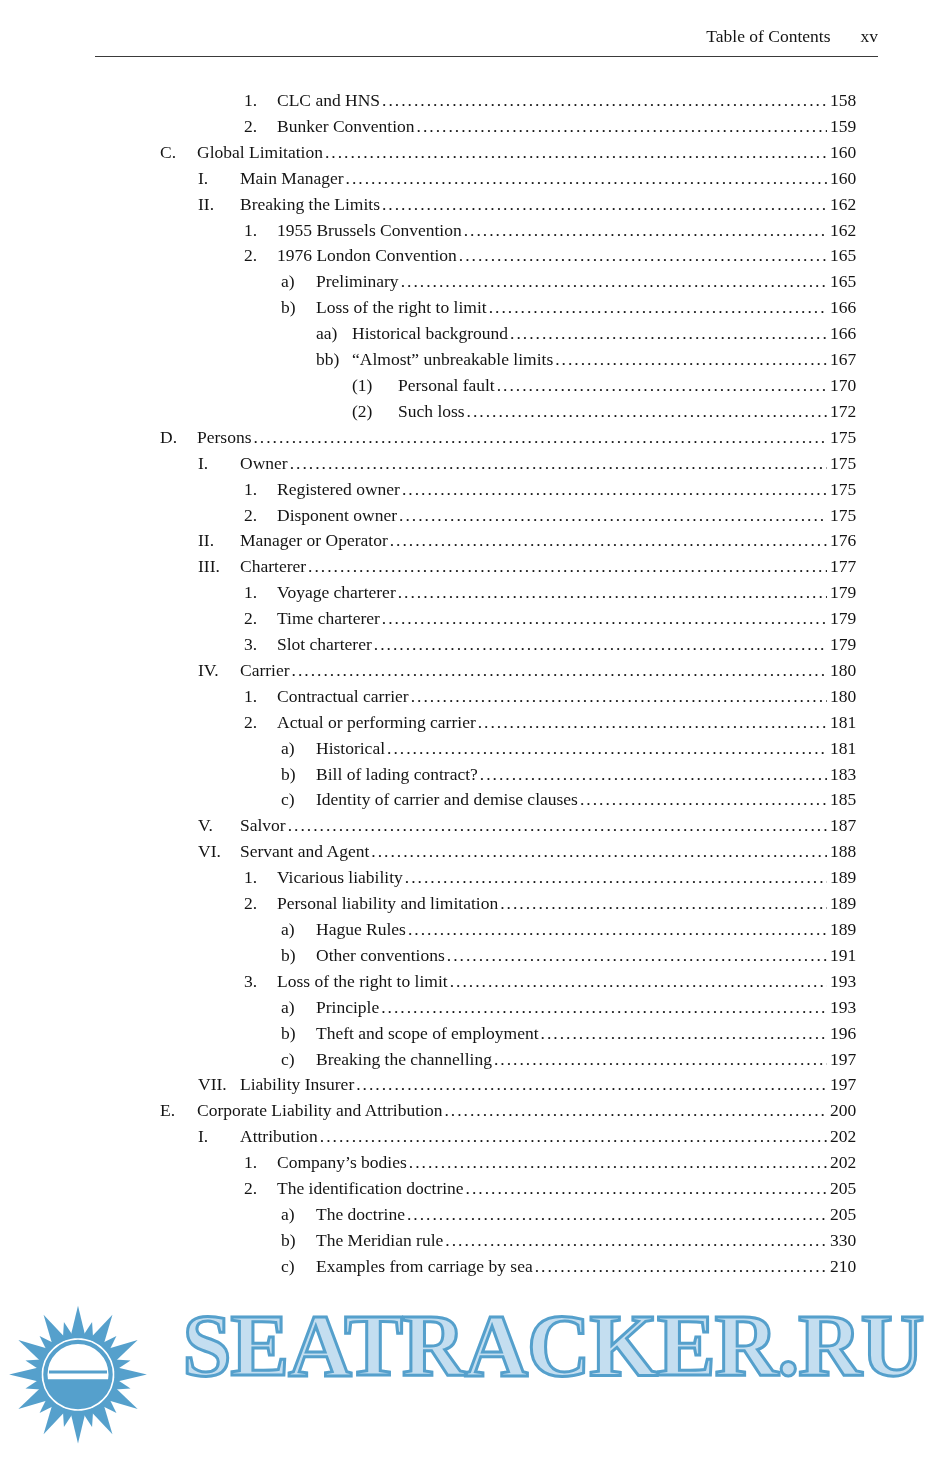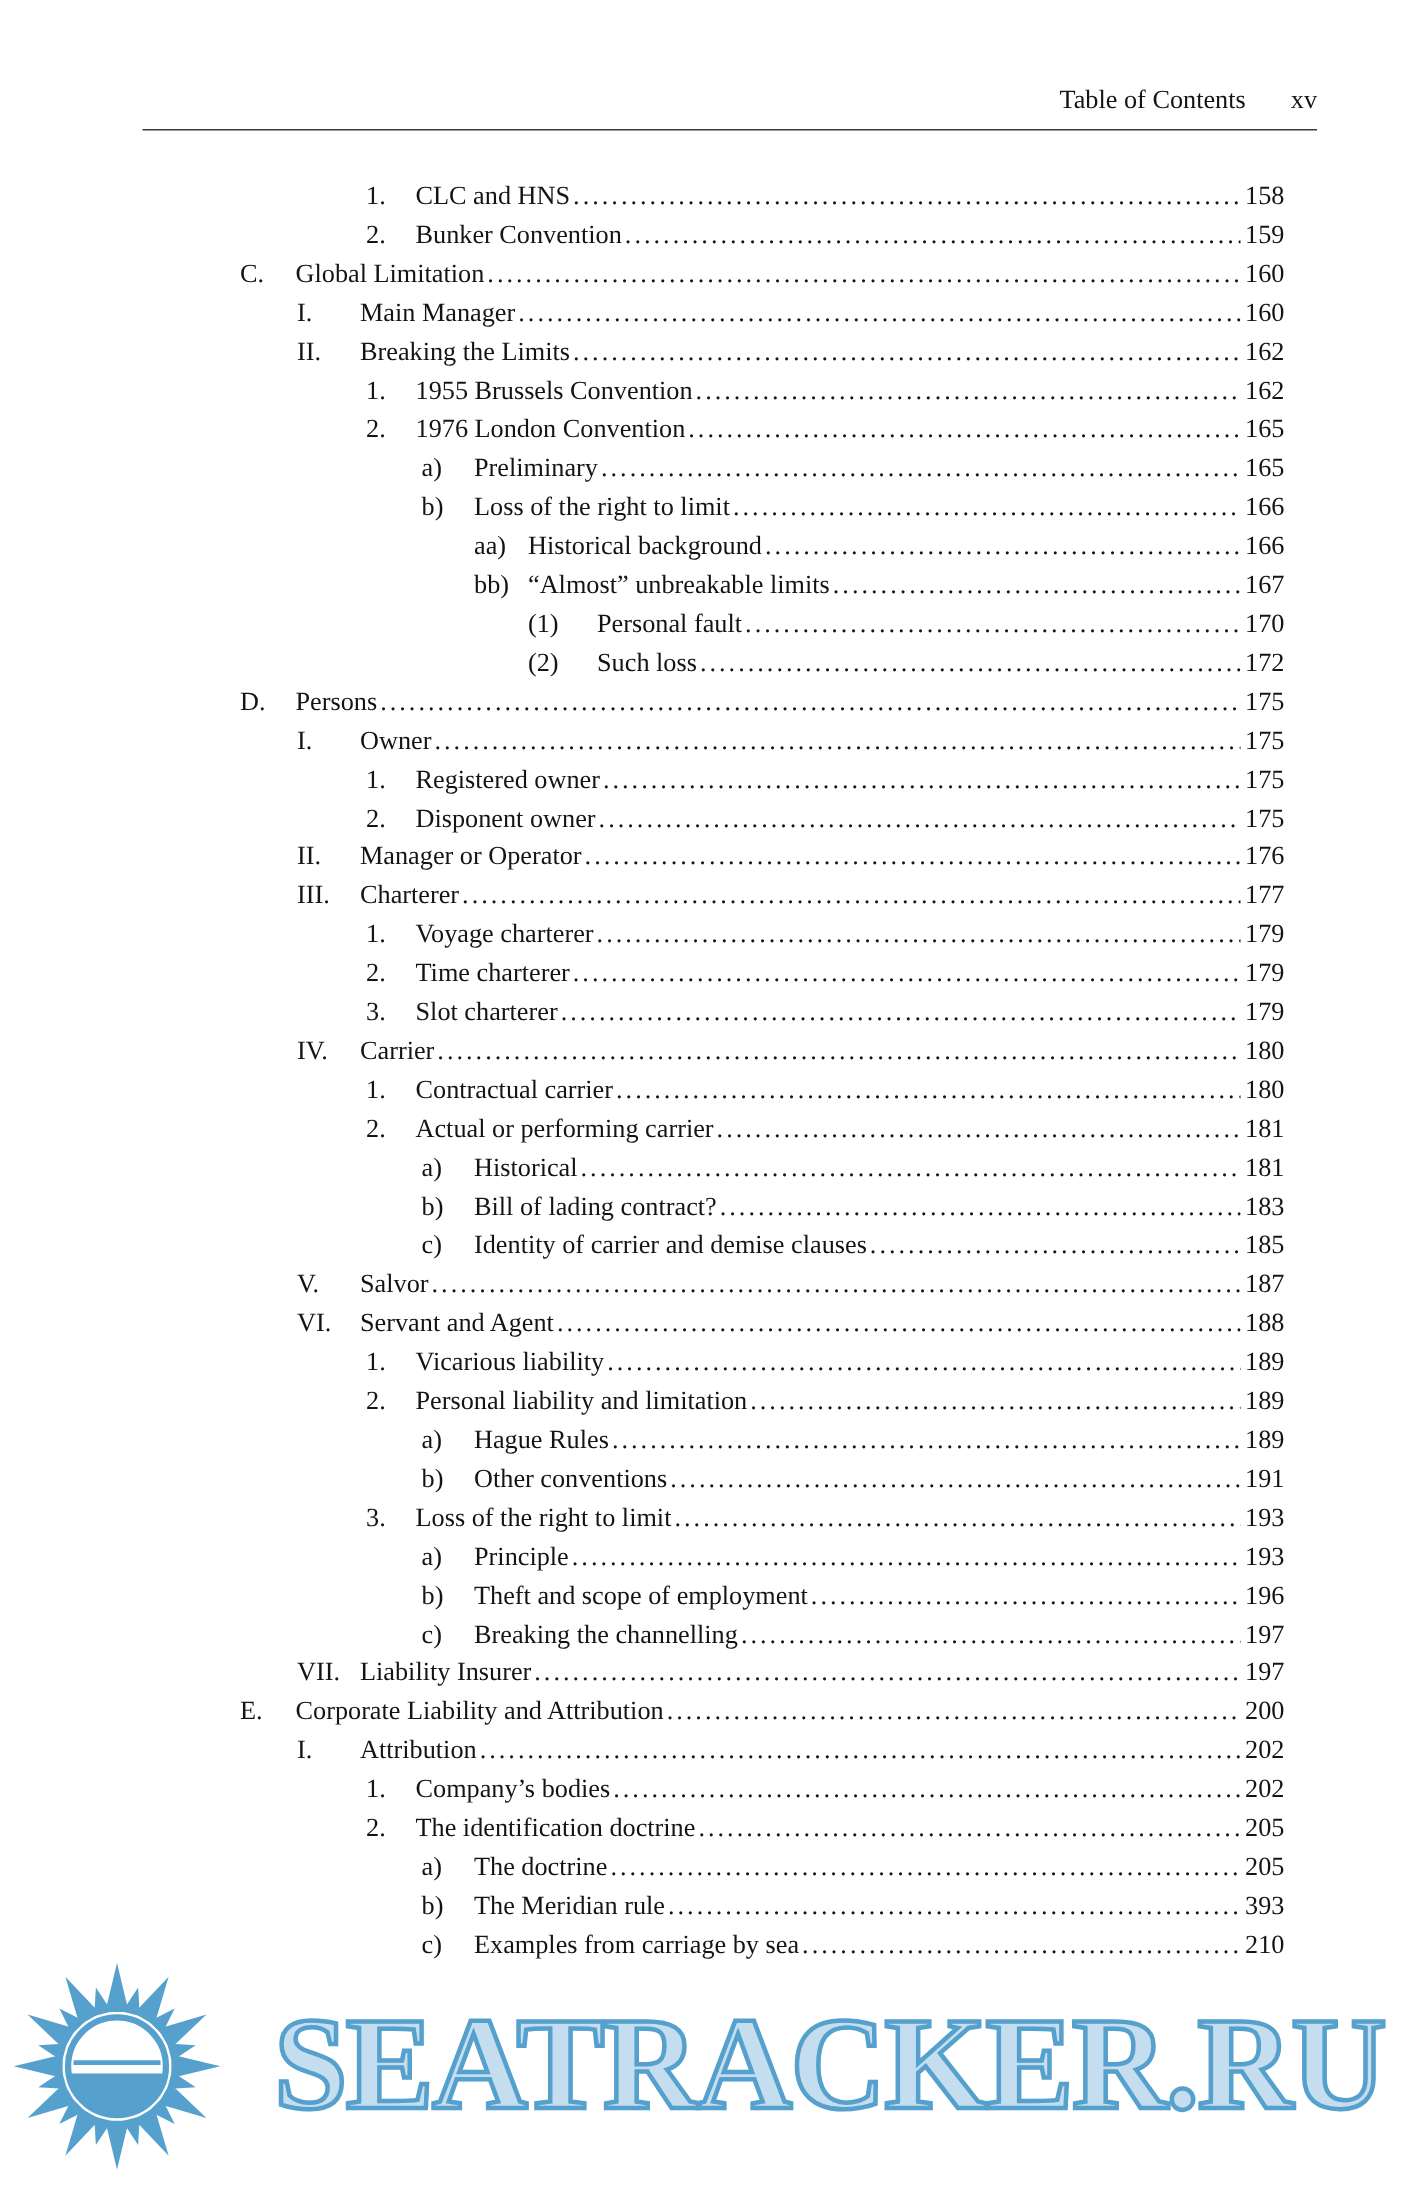--- a/index.html
+++ b/index.html
@@ -5,21 +5,21 @@
   * { margin: 0; padding: 0; box-sizing: border-box; }
   html, body { width: 950px; height: 1458px; }
   body {
     background: #ffffff;
     font-family: "Liberation Serif", serif;
     color: #141414;
     position: relative;
     overflow: hidden;
   }
   .page-header {
-    margin: 56px 72px 0 95px;
+    margin: 26px 72px 0 95px;
     border-bottom: 1.5px solid #3a3a3a;
     padding-bottom: 9px;
     display: flex;
     justify-content: flex-end;
     align-items: baseline;
     gap: 30px;
     font-size: 17.5px;
   }
   .toc {
     margin: 31px 88px 0 95px;
@@ -40,21 +40,21 @@
   .lvl1 { padding-left: 103px; } .lvl1 .marker { width: 42px; }
   .lvl2 { padding-left: 149px; } .lvl2 .marker { width: 33px; }
   .lvl3 { padding-left: 186px; } .lvl3 .marker { width: 35px; }
   .lvl4 { padding-left: 221px; } .lvl4 .marker { width: 36px; }
   .lvl5 { padding-left: 257px; } .lvl5 .marker { width: 46px; }
   .watermark {
     position: absolute;
     left: 0; right: 0; bottom: 6px;
     height: 150px;
     display: flex;
-    align-items: center;
+    align-items: flex-start;
     gap: 4px;
     padding-left: 4px;
   }
   .sun { flex: none; }
   .wm-text {
     flex: 1 1 auto;
     font-family: "Liberation Serif", serif;
     font-weight: 700;
     font-size: 88px;
     letter-spacing: -1px;
@@ -337,21 +337,21 @@
       <div class="row lvl3">
         <span class="marker">a)</span>
         <span class="label">The doctrine</span>
         <span class="dots">........................................................................................................................................................................................................</span>
         <span class="page">205</span>
       </div>
       <div class="row lvl3">
         <span class="marker">b)</span>
         <span class="label">The Meridian rule</span>
         <span class="dots">........................................................................................................................................................................................................</span>
-        <span class="page">393</span>
+        <span class="page">330</span>
       </div>
       <div class="row lvl3">
         <span class="marker">c)</span>
         <span class="label">Examples from carriage by sea</span>
         <span class="dots">........................................................................................................................................................................................................</span>
         <span class="page">210</span>
       </div>
     </main>
 
   <footer class="watermark">

